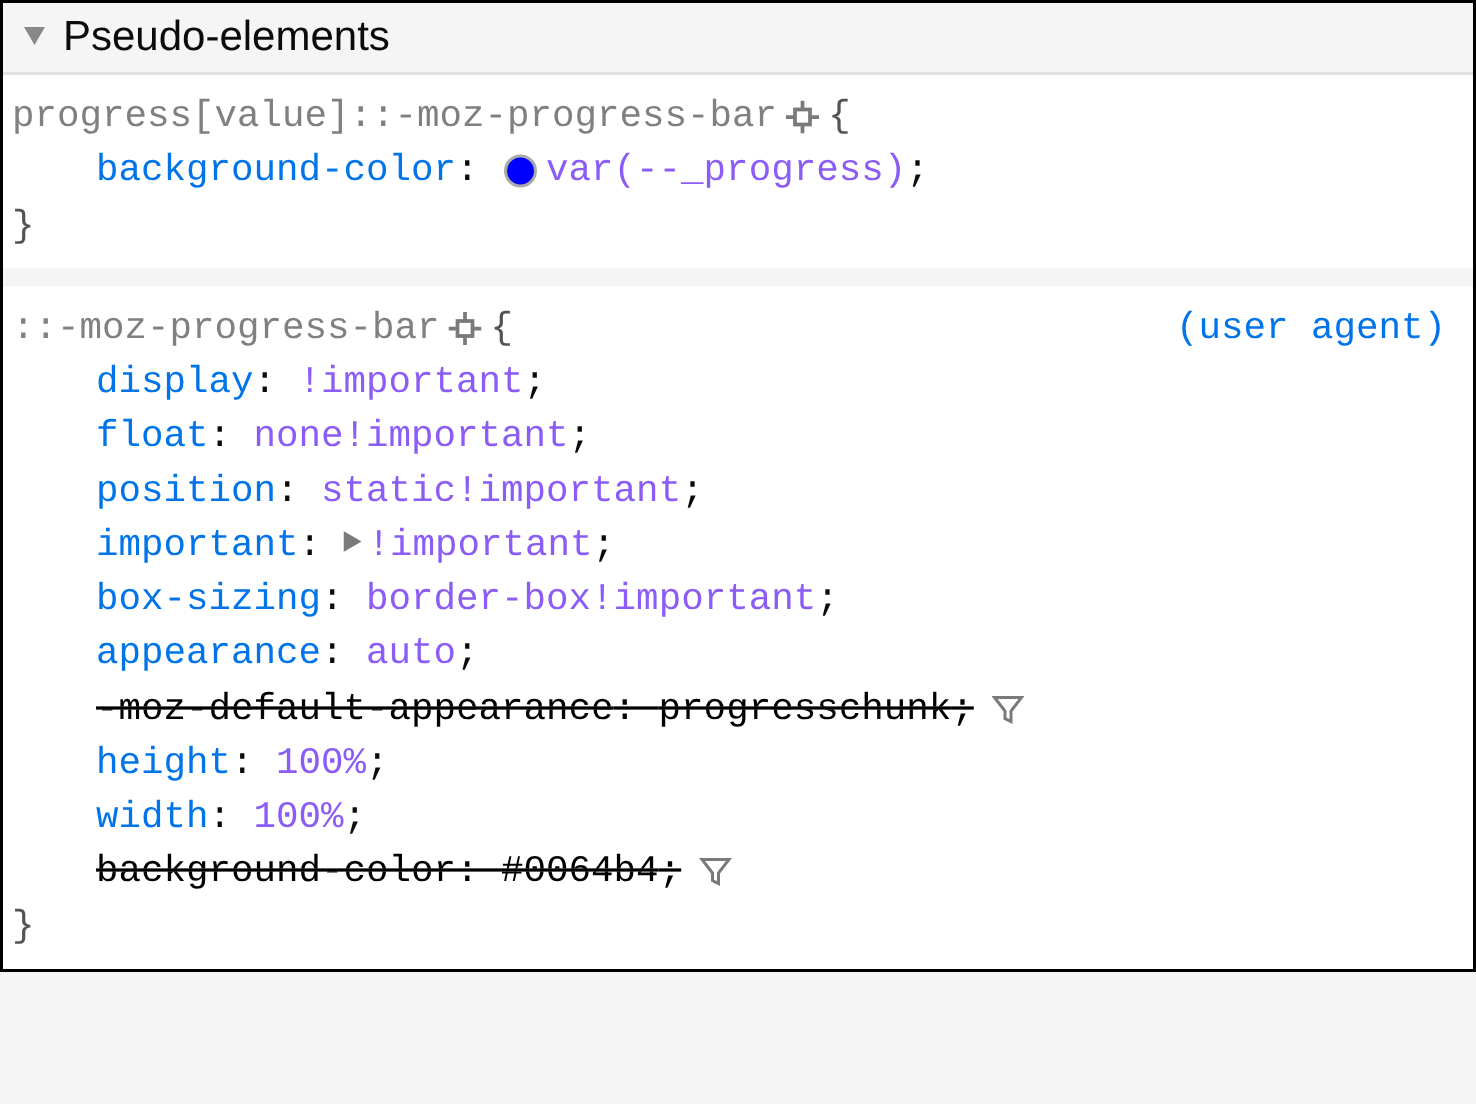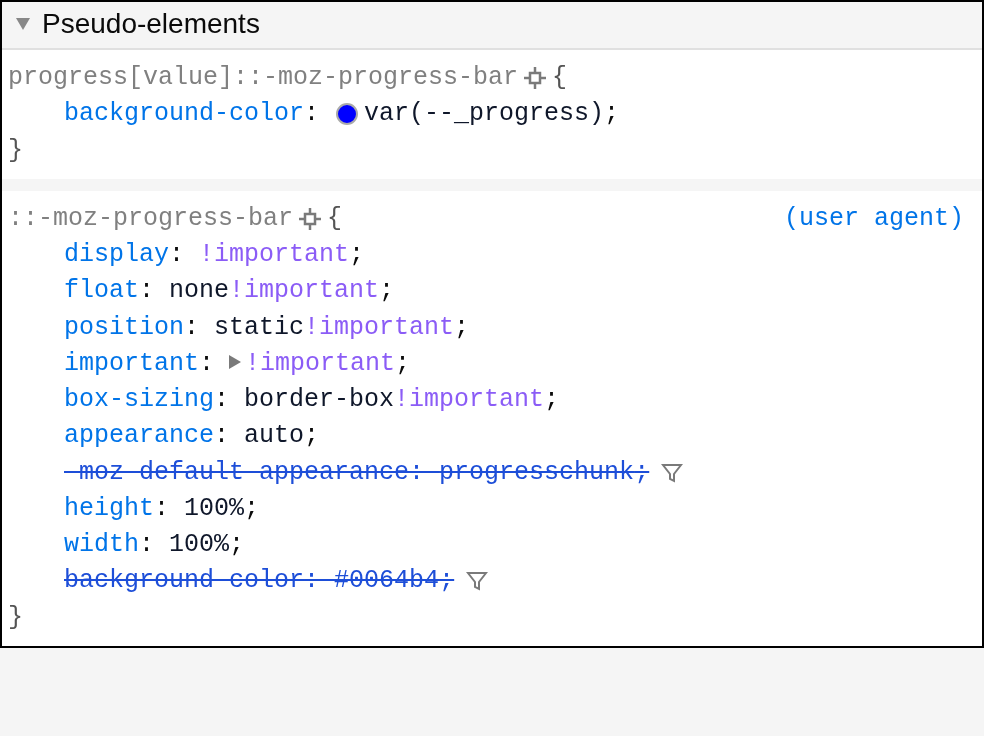--- a/index.html
+++ b/index.html
@@ -51,35 +51,35 @@
   .selector-line .sel { color: #808080; }
   .brace { color: #545454; }
   .source-tag { margin-left: auto; color: #0074e8; }
   .decl {
     display: flex;
     align-items: center;
     padding-left: 56px;
   }
   .prop { color: #0074e8; }
   .colon { color: #0b0b0b; }
-  .val { color: #0f172a; }
+  .val { color: #8b5cf6; }
   .important { color: #8b5cf6; }
   .semi { color: #0b0b0b; }
   .swatch {
     width: 22px; height: 22px; border-radius: 50%;
     display: inline-block; vertical-align: middle;
     border: 2px solid #aaa; margin: 0 6px 0 2px;
   }
   .expand-tri {
     color: #7a7a7a;
     font-size: 18px;
     margin-right: 4px;
   }
   .strike span { text-decoration: line-through; color: #888; }
-  .strike .prop, .strike .val, .strike .colon, .strike .semi { color: #1d4ed8; }
+  .strike .prop, .strike .val, .strike .colon, .strike .semi { color: #000000; }
   .filter-icon {
     margin-left: 12px;
     display: inline-flex;
   }
   .filter-icon svg { stroke: #7a7a7a; fill: none; stroke-width: 2; }
   .select-icon {
     display: inline-flex;
     margin: 0 6px 0 6px;
   }
   .select-icon svg { stroke: #7a7a7a; fill: none; stroke-width: 2.5; }

